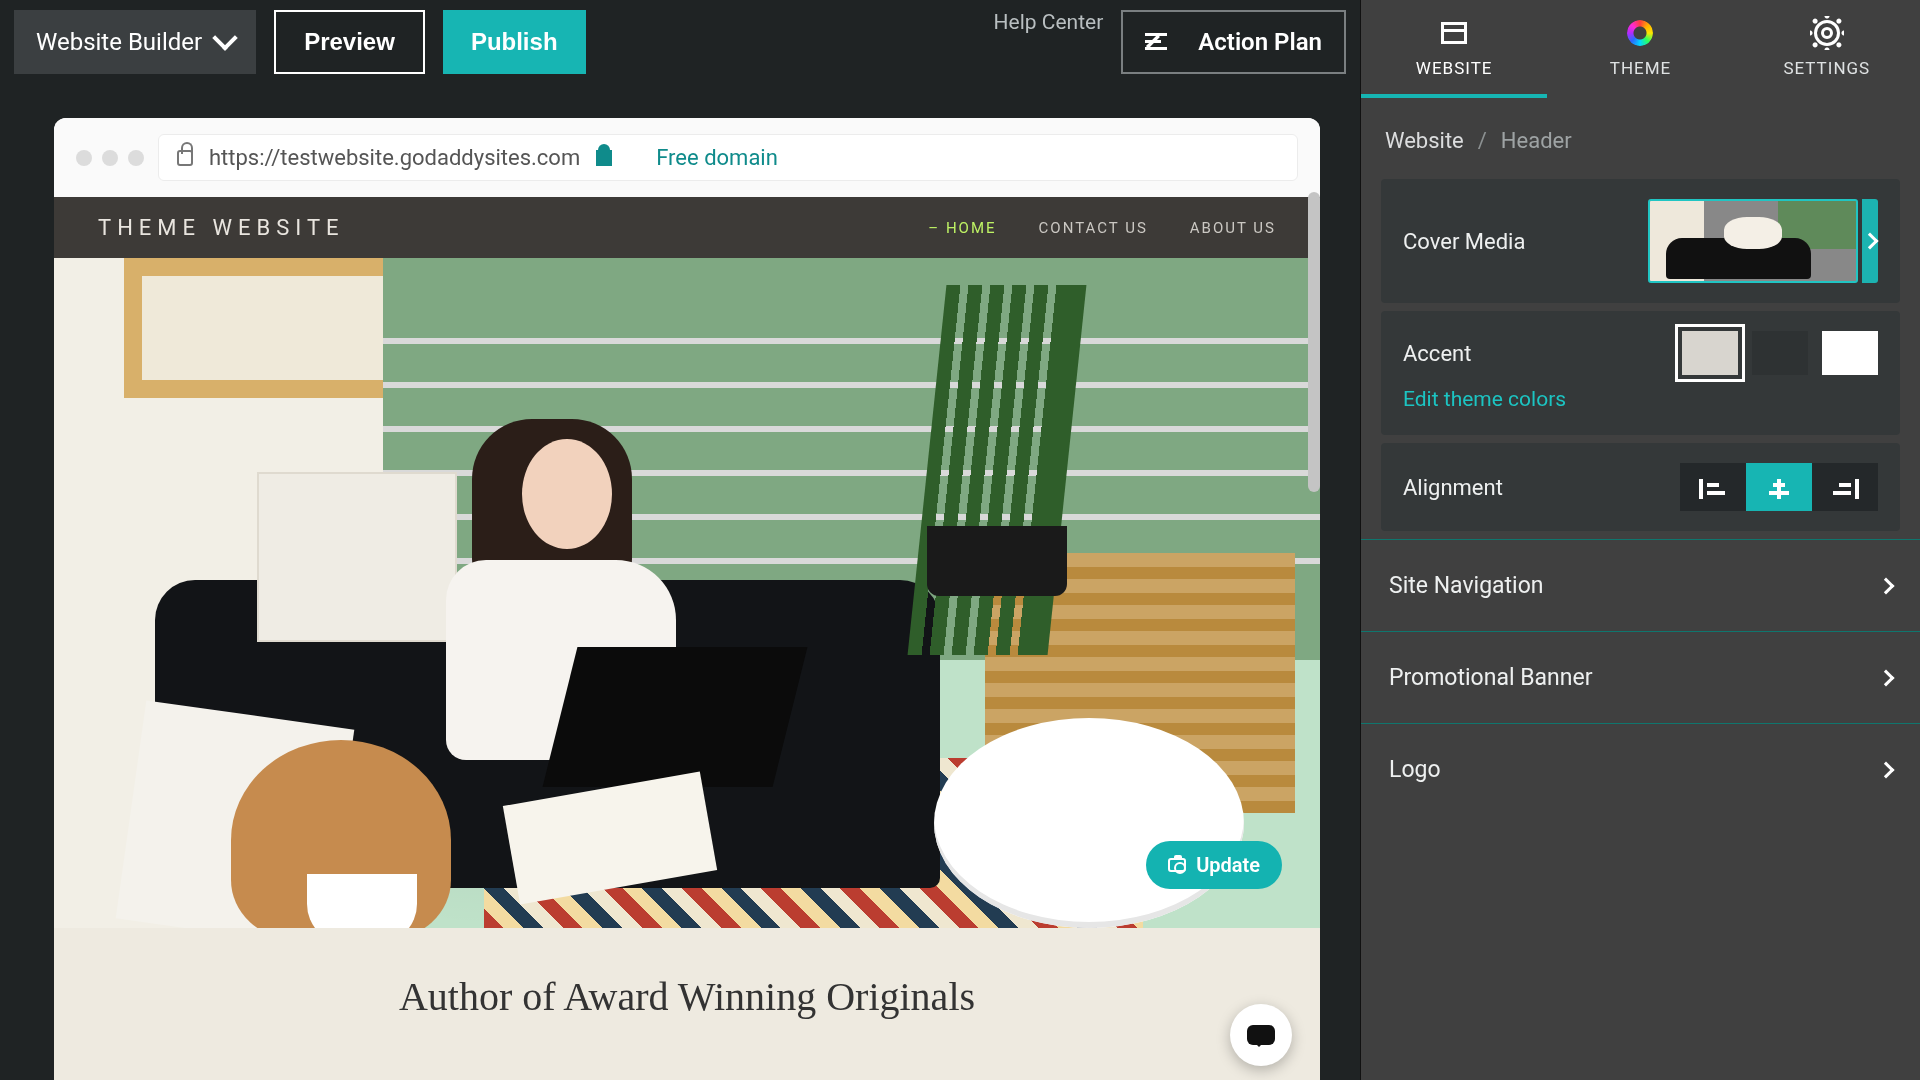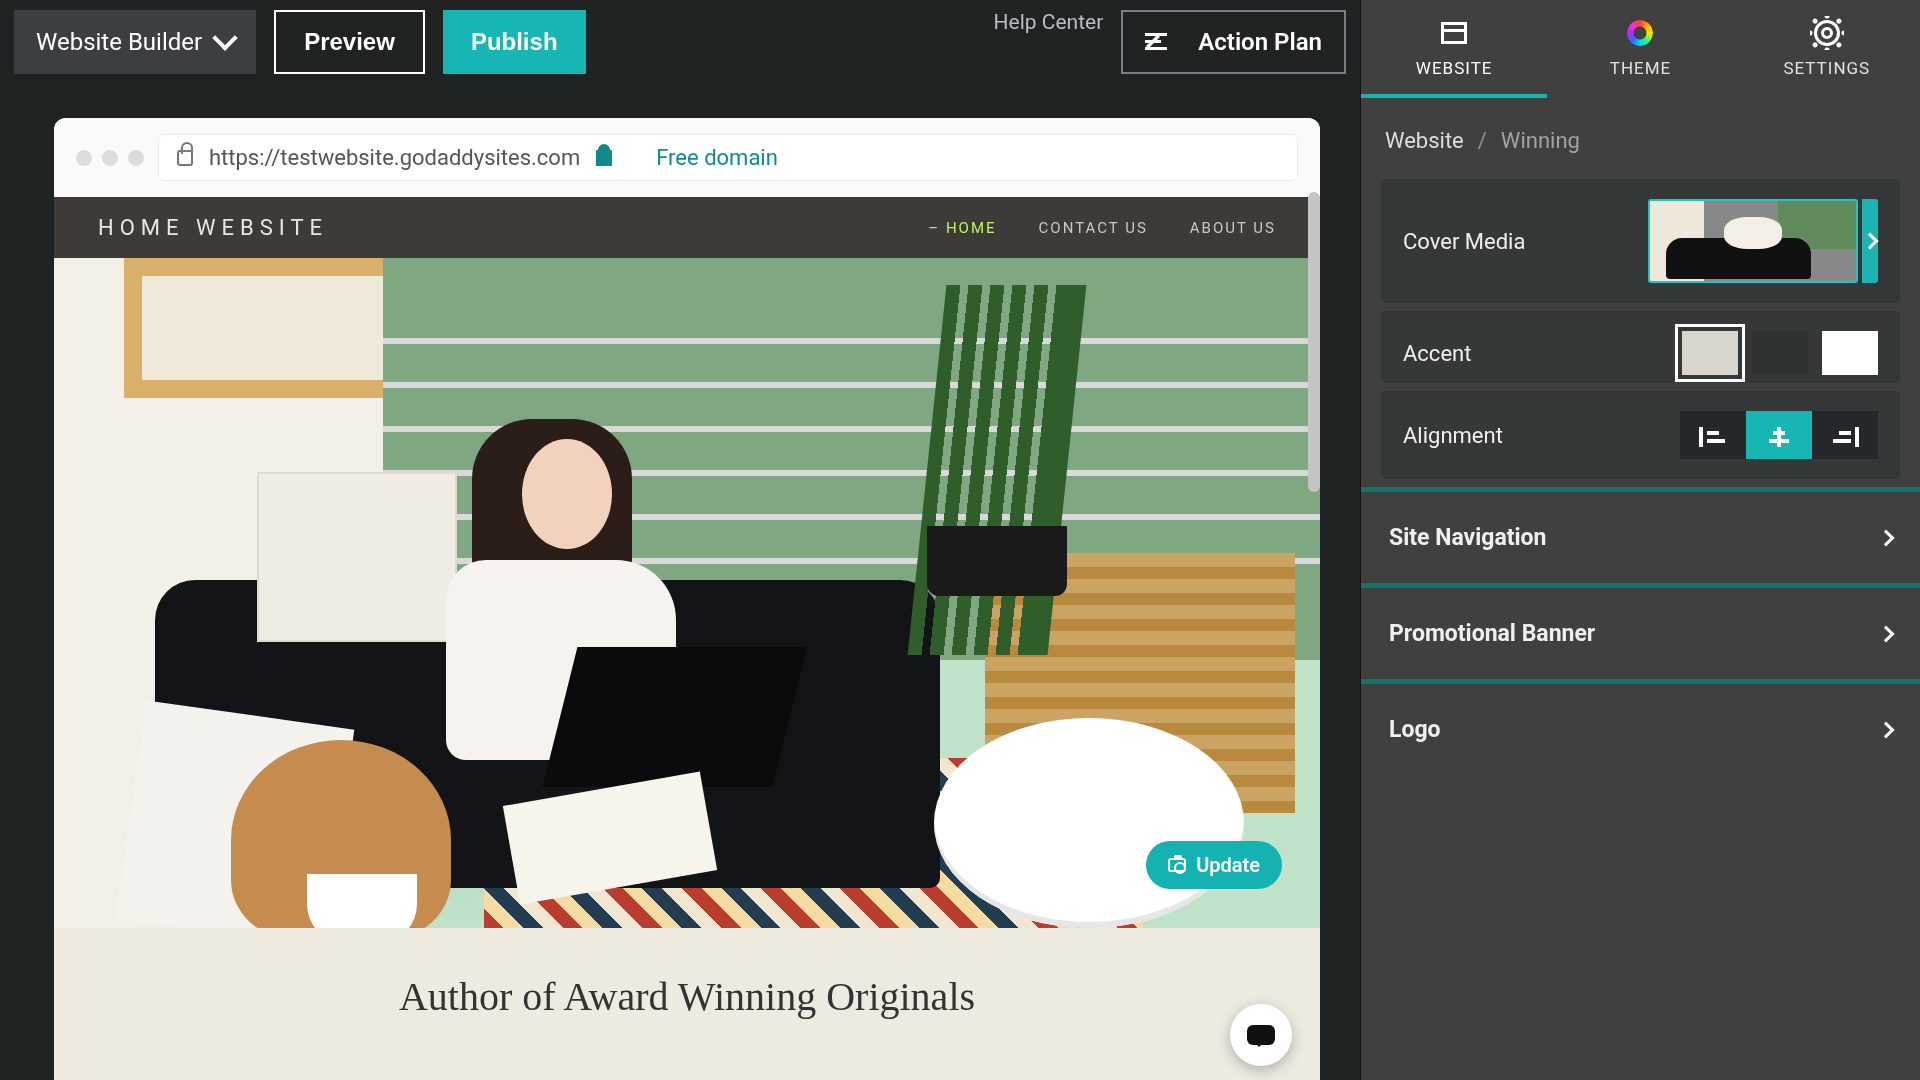--- a/index.html
+++ b/index.html
@@ -166,21 +166,21 @@
   .ag-center::before{top:2px;left:12px;width:4px;height:20px;}
   .ag-center::after{top:14px;left:4px;width:20px;}
   .ag-center span{position:absolute;top:6px;left:8px;width:12px;height:4px;background:#fff;}
   .ag-right::before,.ag-right::after{content:"";position:absolute;background:#fff;height:4px;}
   .ag-right::before{top:2px;right:0;width:4px;height:20px;}
   .ag-right::after{top:14px;right:8px;width:18px;}
   .ag-right span{position:absolute;top:6px;right:8px;width:12px;height:4px;background:#fff;}
 
   
   .list-rows { margin-top:8px; }
-  .list-row { display:flex; align-items:center; justify-content:space-between; padding:32px 28px; border-top:5px solid #0f766e; cursor:pointer;font-weight:bold; }
+  .list-row { display:flex; align-items:center; justify-content:space-between; padding:32px 28px; border-top:1px solid #0f766e; cursor:pointer; }
   .list-row span { font-size:23px; color:#eef0f0; }
 
   :root{ --sidebar-w: 560px; }
   @media (min-width:1900px){ :root{ --sidebar-w: 560px; } }
 </style>
 </head>
 <body>
 
 <div class="app">
 
@@ -215,21 +215,21 @@
             </div>
           <div class="url-bar">
             <span class="lock-icon"></span>
             <span class="url-text">https://testwebsite.godaddysites.com</span>
             <span class="gift-icon"></span>
             <span class="free-domain">Free domain</span>
           </div>
         </div>
 
         <div class="site-header">
-          <div class="site-title">HOME WEBSITE</div>
+          <div class="site-title">THEME WEBSITE</div>
           <div class="site-nav">
             <a class="active">HOME</a>
             <a>CONTACT US</a>
             <a>ABOUT US</a>
           </div>
         </div>
 
         <div class="hero">
           <div class="hero-img">
             <div class="shape wall"></div>
@@ -294,21 +294,21 @@
               <span class="settings-teeth"></span>
             </span>
           </div>
         <span>SETTINGS</span>
       </div>
     </div>
 
     <div class="breadcrumb">
       <span class="root">Website</span>
       <span class="sep">/</span>
-      <span class="leaf">Winning</span>
+      <span class="leaf">Header</span>
     </div>
 
     <div class="panel">
       <div class="panel-row">
         <div class="panel-label">Cover Media</div>
         <div class="cover-thumb-wrap">
           <div class="cover-thumb">
             <div class="mini">
               <div class="c-green"></div>
                 <div class="c-wall"></div>
@@ -325,20 +325,21 @@
 
     <div class="panel accent-panel">
       <div class="panel-row">
         <div class="panel-label">Accent</div>
         <div class="swatches">
           <div class="swatch sel" style="background:#d8d5cf"></div>
           <div class="swatch" style="background:#2e3233"></div>
           <div class="swatch" style="background:#ffffff"></div>
         </div>
       </div>
+      <div class="edit-colors">Edit theme colors</div>
     </div>
 
     <div class="panel">
       <div class="panel-row">
         <div class="panel-label">Alignment</div>
         <div class="align-group">
           <div class="align-btn">
               <div class="align-glyph ag-left">
                 <span></span>
               </div>

